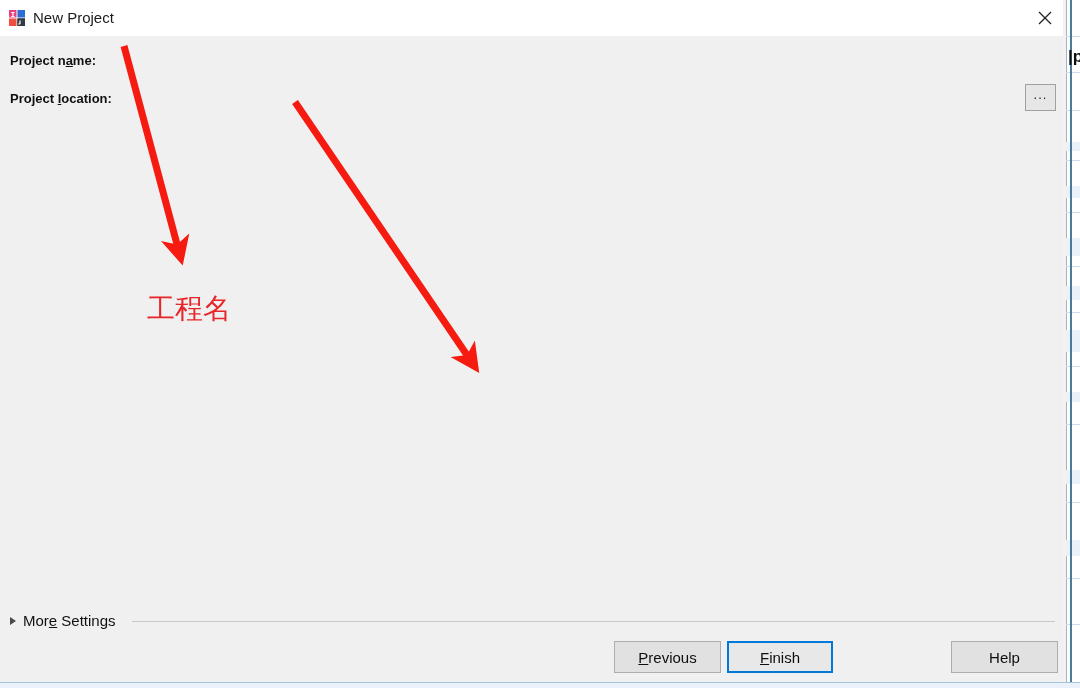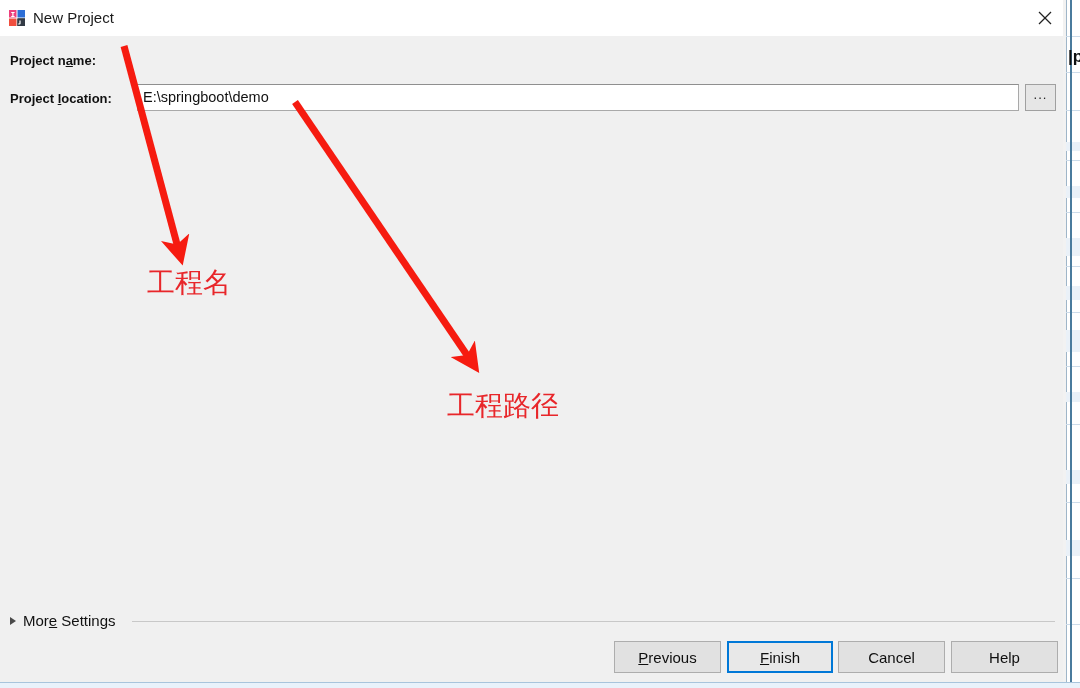--- a/index.html
+++ b/index.html
@@ -184,21 +184,21 @@
 
   
   .annot-text {
     position: absolute;
     color: #e8262a;
     font-size: 28px;
     font-family: "DejaVu Sans", sans-serif;
     white-space: nowrap;
     line-height: 1;
   }
-  #annot-name-text { left: 147px; top: 233px; font-family: Liberation Serif, serif; }
+  #annot-name-text { left: 147px; top: 259px; font-family: Liberation Serif, serif; }
   #annot-path-text { left: 447px; top: 356px; }
 
   #annot-svg {
     position: absolute;
     left: 0; top: 0;
     width: 1063px; height: 597px;
     pointer-events: none;
   }
 
   
@@ -316,62 +316,54 @@
         <line x1="13" y1="1" x2="1" y2="13" stroke="#222222" stroke-width="1.3"></line>
       </svg>
     </div>
   </div>
 
   <div id="content">
 
     <div class="form-label" id="label-project-name"><span>Project n</span><span class="mn">a</span><span>me:</span></div>
 
     <div class="form-label" id="label-project-location"><span>Project </span><span class="mn">l</span><span>ocation:</span></div>
-    <div class="text-field" id="field-project-location">
-        <span>E:\springboot\demo</span>
-      </div>
     <div id="browse-button">...</div>
 
     <svg id="annot-svg">
       <defs>
         <marker id="arrowhead" markerWidth="4.2" markerHeight="4.2" refX="1.6" refY="2.1" orient="auto">
           <path d="M0,0 L4.2,2.1 L0,4.2 L1.1,2.1 Z" fill="#f61b10"></path>
         </marker>
       </defs>
 
       <line x1="124" y1="10" x2="178" y2="212" stroke="#f61b10" stroke-width="7" marker-end="url(#arrowhead)"></line>
 
       <line x1="295" y1="66" x2="469" y2="322" stroke="#f61b10" stroke-width="7" marker-end="url(#arrowhead)"></line>
     </svg>
 
     <div class="annot-text" id="annot-name-text">工程名</div>
-    <div class="annot-text" id="annot-path-text">工程路径</div>
 
     <div id="more-settings-row">
       <div id="more-settings-toggle">
         <span id="more-settings-arrow"></span>
         <span id="more-settings-label"><span>Mor</span><span class="mn">e</span><span> Settings</span></span>
       </div>
       <div id="more-settings-line"></div>
     </div>
 
   </div>
 
   <div id="button-bar">
     <div class="dlg-button" id="btn-previous">
         <span class="mn">P</span>
         <span>revious</span>
       </div>
     <div class="dlg-button" id="btn-finish">
         <span class="mn">F</span>
         <span>inish</span>
       </div>
-    <div class="dlg-button" id="btn-cancel">
-        <span class="mn"></span>
-        <span>Cancel</span>
-      </div>
     <div class="dlg-button" id="btn-help">
         <span class="mn"></span>
         <span>Help</span>
       </div>
   </div>
 
 </div>
 
 </body></html>

